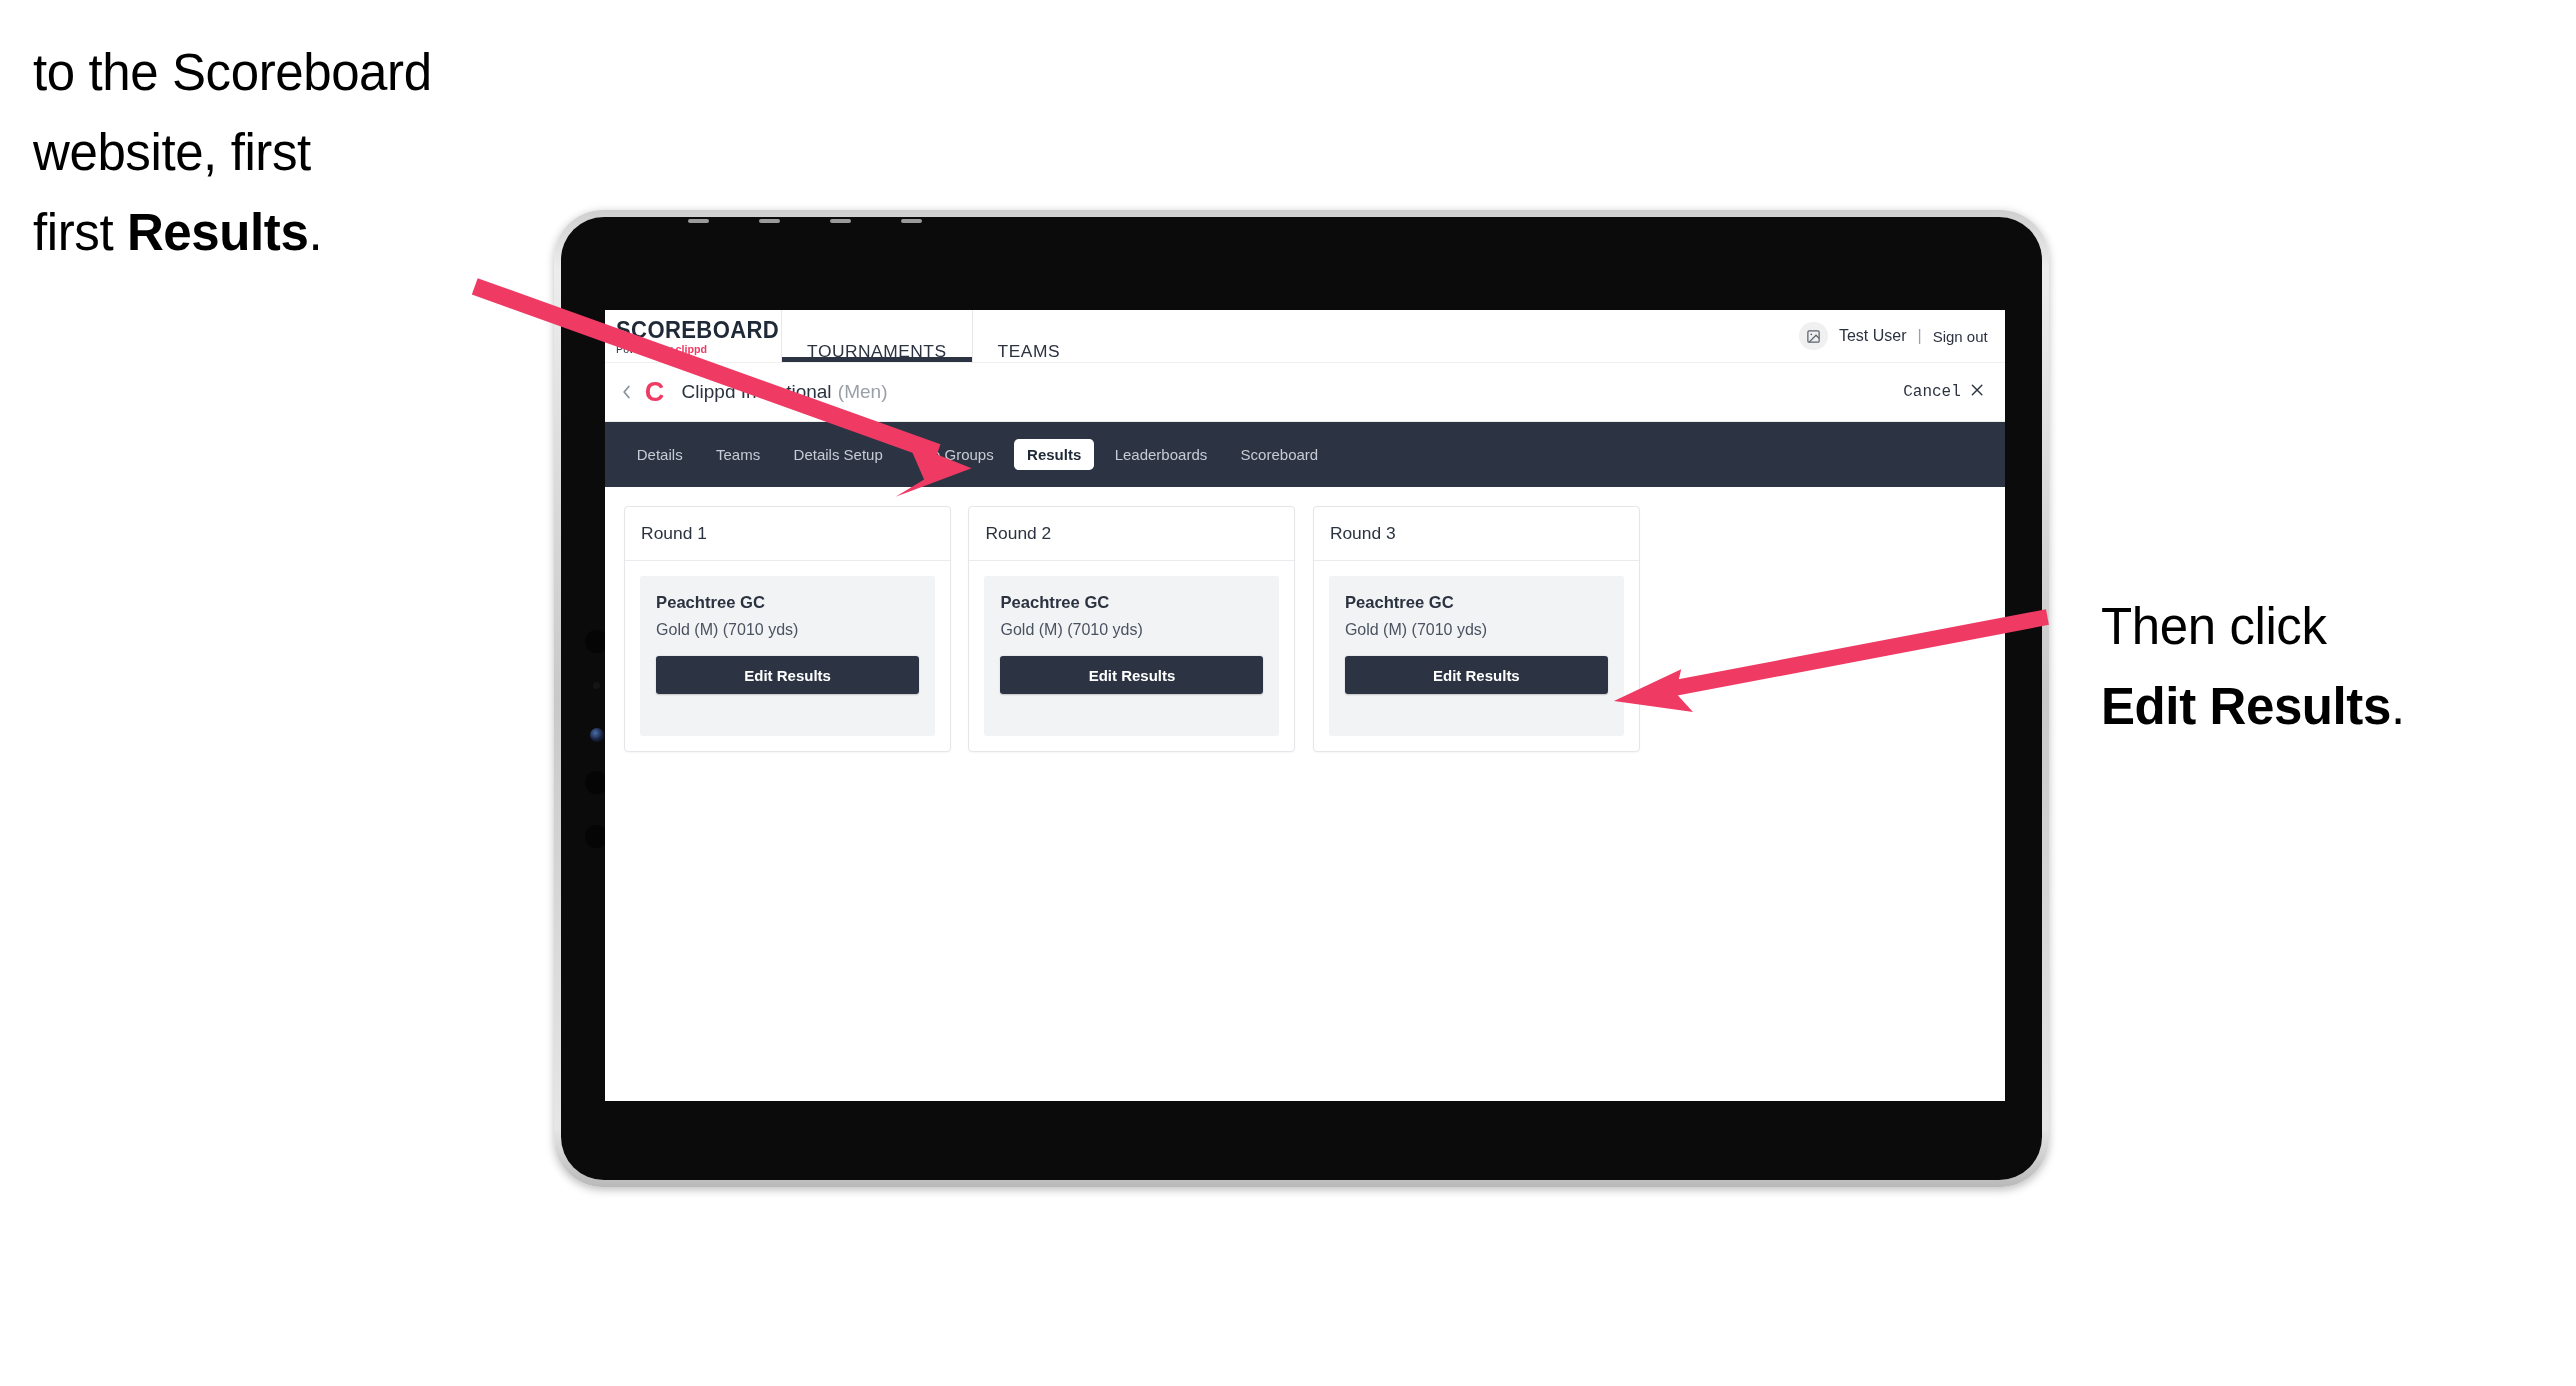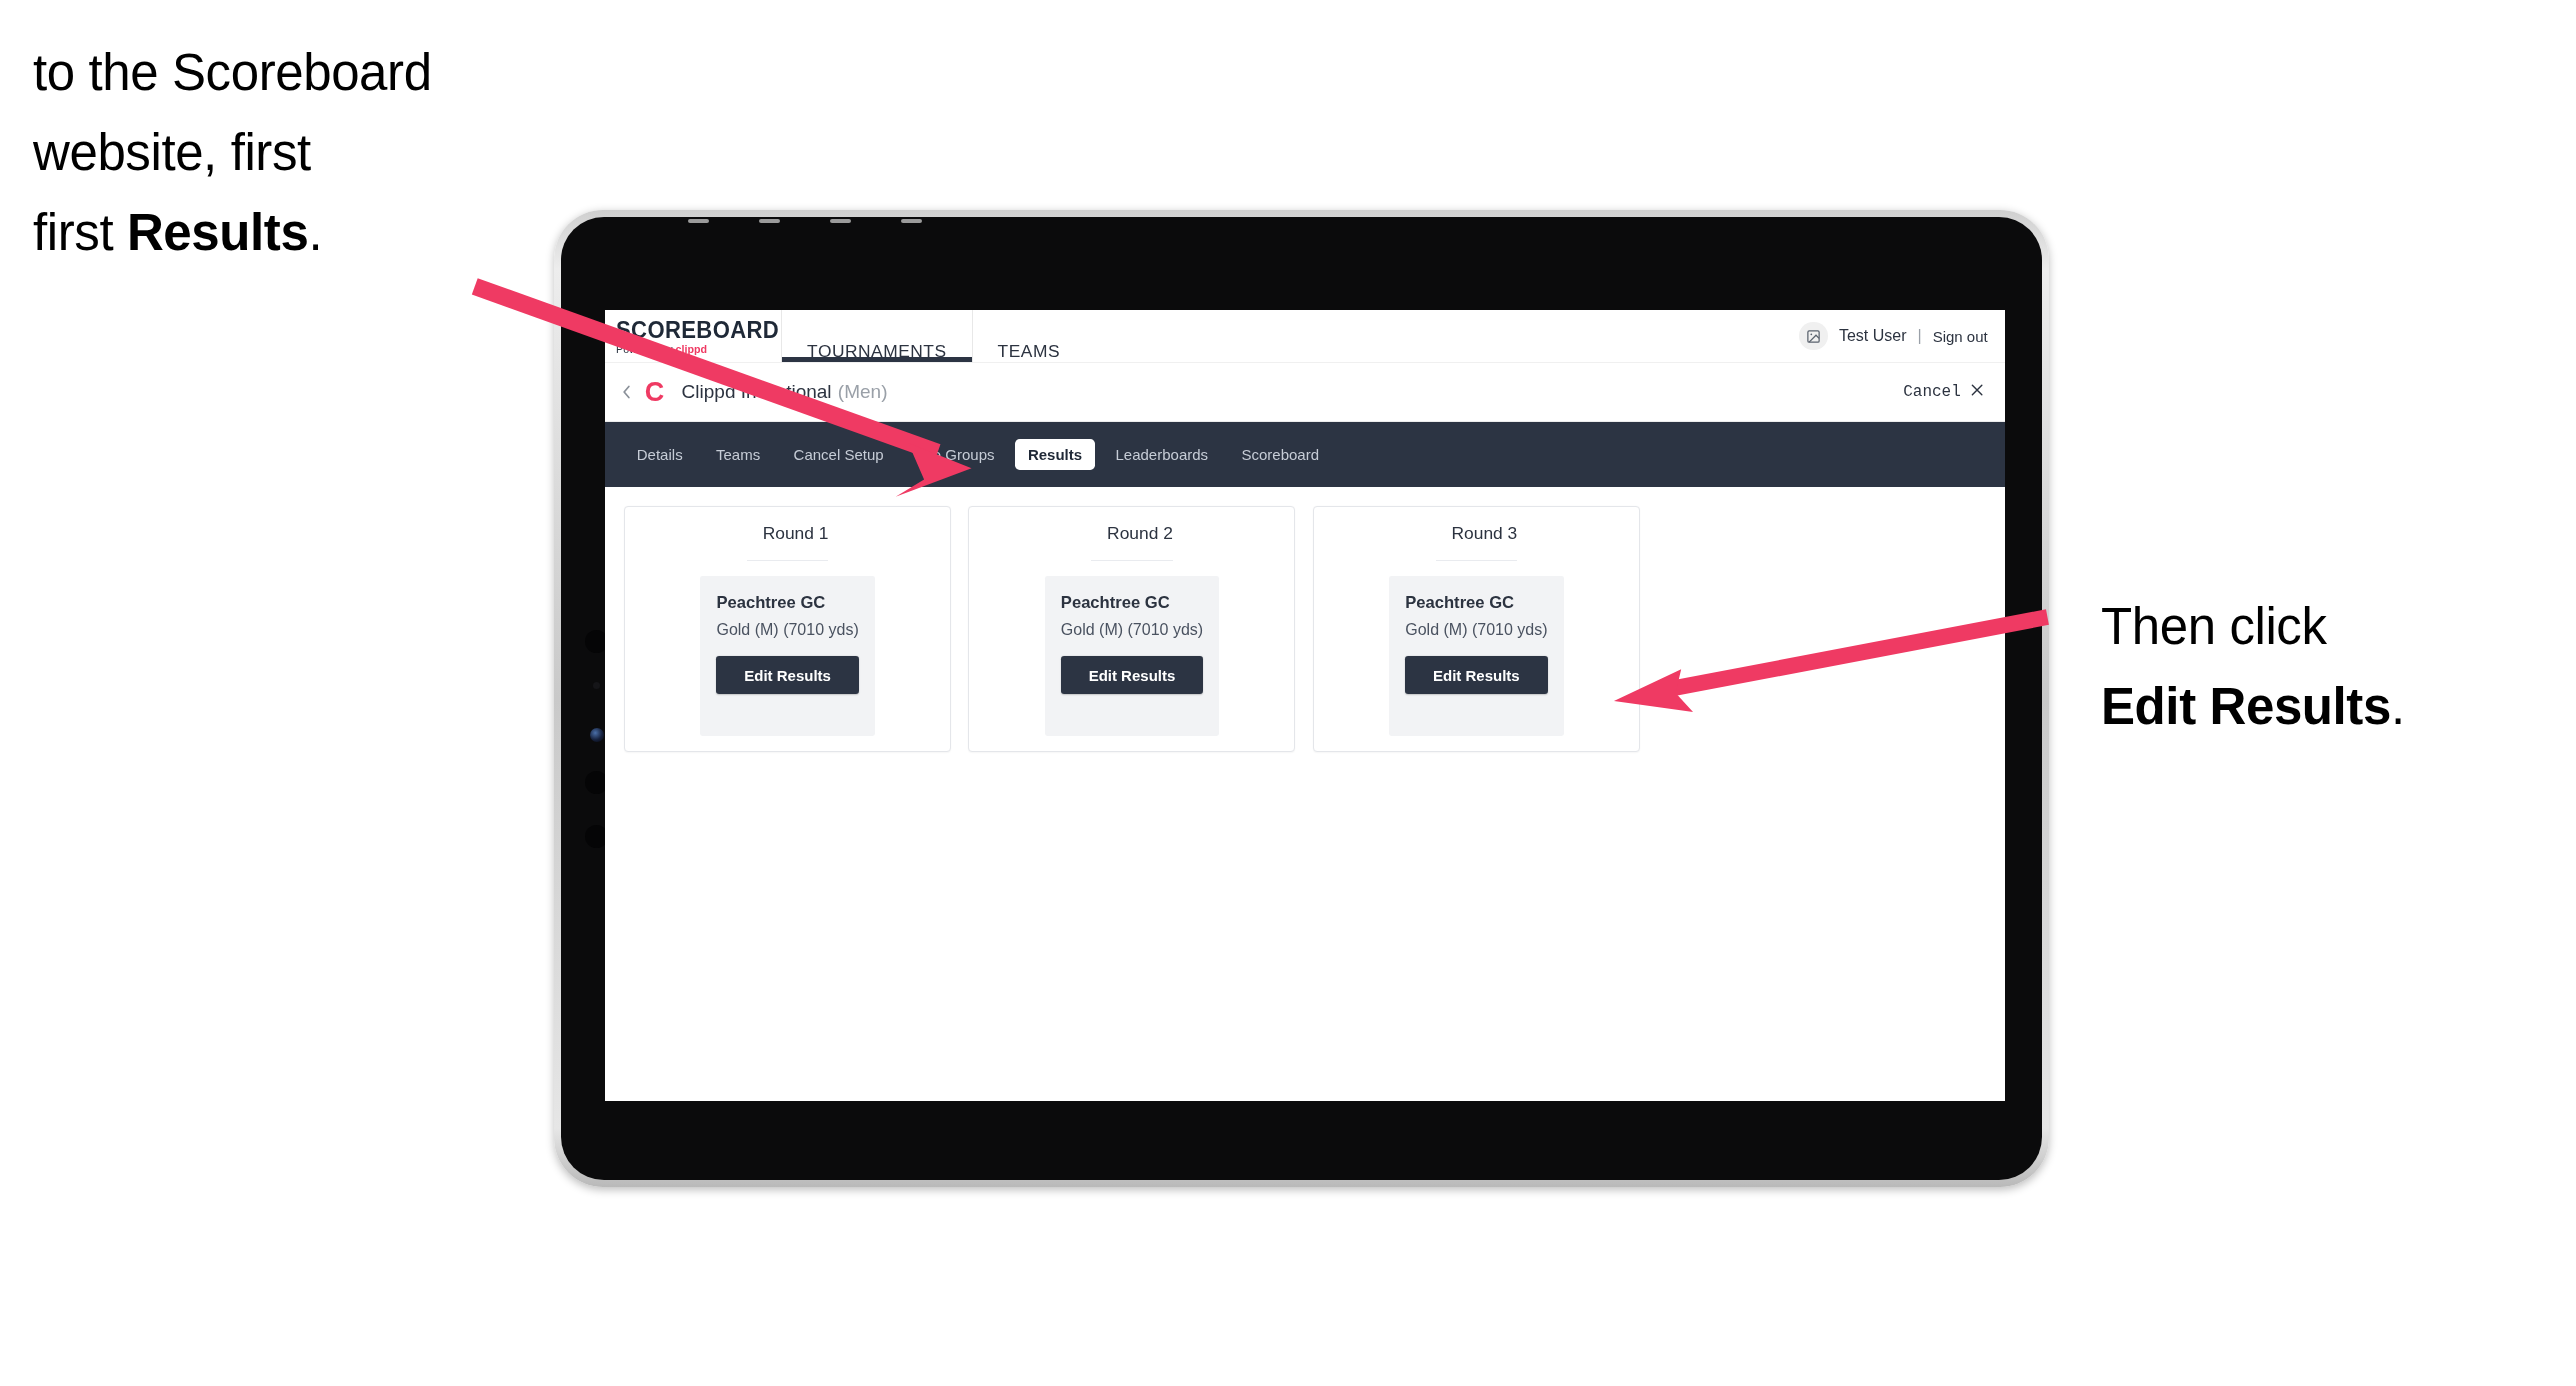--- a/index.html
+++ b/index.html
@@ -265,21 +265,20 @@
   .round-card {
     width: 327px;
     background: #ffffff;
     border: 0.8px solid #e4e6ea;
     border-radius: 4px;
     height: 246px;
     box-sizing: border-box;
     display: flex;
     flex-direction: column;
     box-shadow: 0 0.8px 1.6px rgba(0,0,0,0.04);
-    align-items: center;
   }
   .round-header {
     height: 54px;
     display: flex;
     align-items: center;
     padding-left: 16px;
     font-size: 17.4px;
     color: #2c3340;
     border-bottom: 0.8px solid #e9ebef;
     box-sizing: border-box;
@@ -393,21 +392,21 @@
             <svg width="14.2" height="14.2" viewBox="0 0 18 18" fill="none" stroke="#2c3340" stroke-width="1.8" stroke-linecap="round">
               <path d="M3 3l12 12M15 3L3 15"></path>
             </svg>
           </span>
         </div>
       </div>
 
       <div id="tabbar">
         <div class="tab"><span>Details</span></div>
         <div class="tab"><span>Teams</span></div>
-        <div class="tab"><span>Cancel Setup</span></div>
+        <div class="tab"><span>Details Setup</span></div>
         <div class="tab"><span>Tee Groups</span></div>
         <div class="tab active"><span>Results</span></div>
         <div class="tab"><span>Leaderboards</span></div>
         <div class="tab"><span>Scoreboard</span></div>
       </div>
 
       <div id="content">
 
         <div class="round-card">
           <div class="round-header">Round 1</div>

